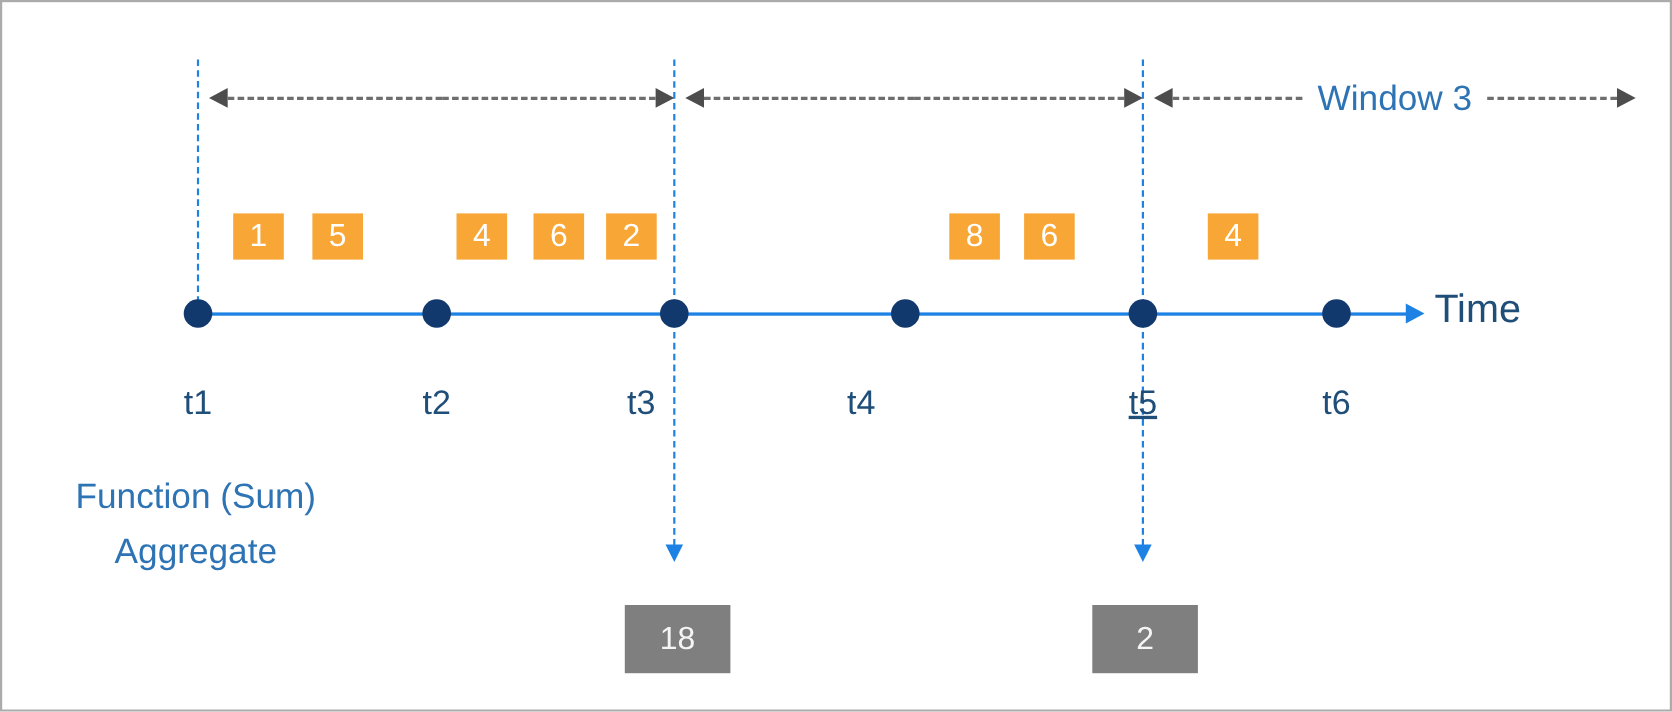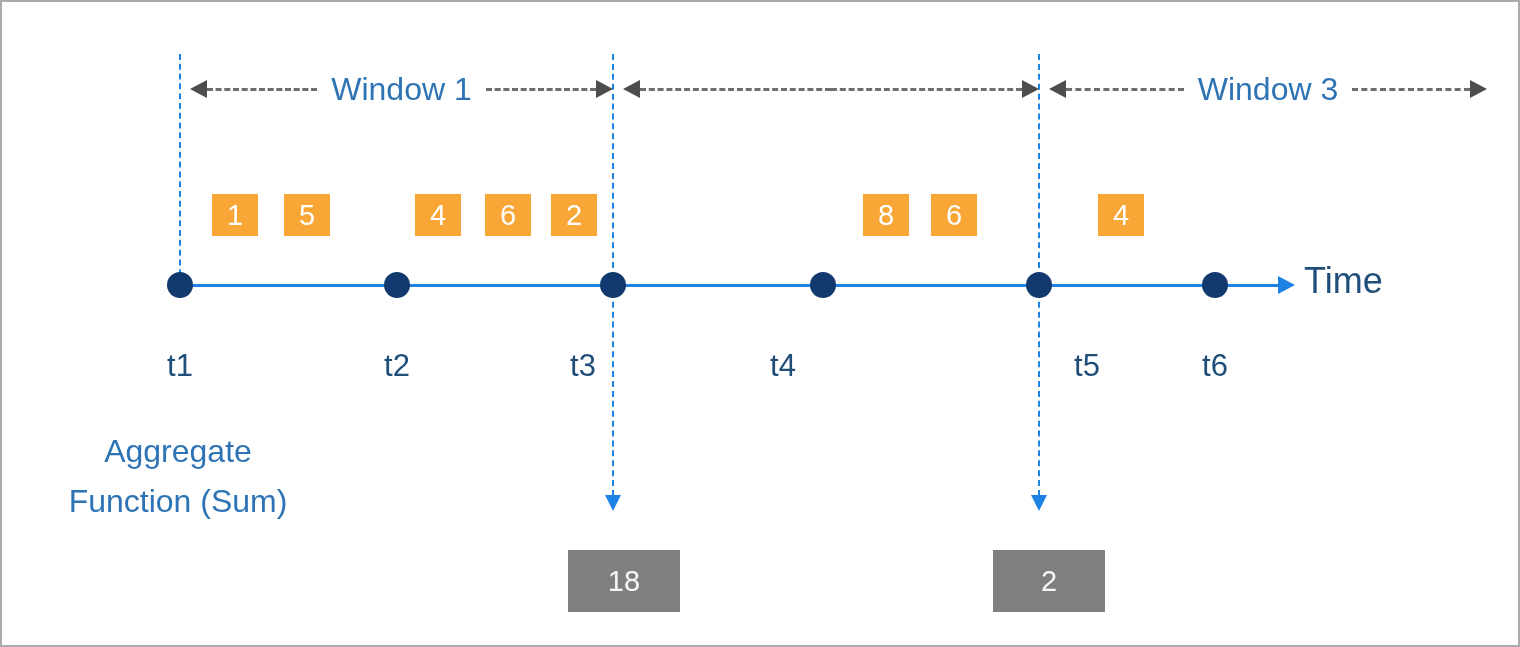--- a/index.html
+++ b/index.html
@@ -46,50 +46,49 @@
   .timeline-arrowhead{position:absolute;left:1276px;top:274px;width:0;height:0;
     border-top:9px solid transparent;border-bottom:9px solid transparent;
     border-left:17px solid var(--accent-blue);}
   .dot{position:absolute;top:270px;width:26px;height:26px;border-radius:50%;
     background:var(--navy-dot);}
   .dot.p1{left:165px;} .dot.p2{left:382px;} .dot.p3{left:598px;}
   .dot.p4{left:808px;} .dot.p5{left:1024px;} .dot.p6{left:1200px;}
   .tick{position:absolute;top:330px;width:90px;text-align:center;
     font-size:31px;font-weight:300;color:var(--dark-blue-text);margin-top:16px;}
   .tick.k1{left:133px;} .tick.k2{left:350px;} .tick.k3{left:536px;}
-  .tick.k4{left:736px;} .tick.k5{left:1040px;} .tick.k6{left:1168px;}
+  .tick.k4{left:736px;} .tick.k5{left:992px;text-decoration:underline;} .tick.k6{left:1168px;}
   .time-label{position:absolute;left:1302px;top:258px;font-size:36px;font-weight:300;
     color:var(--dark-blue-text);}
   
   .aggregate-label{position:absolute;left:16px;top:424px;width:320px;text-align:center;
     font-size:32px;font-weight:300;line-height:50px;color:var(--steel-blue-text);}
   .output-label{position:absolute;left:21px;top:565px;width:320px;text-align:center;
     font-size:32px;font-weight:300;color:var(--steel-blue-text);}
   
-  .output-box{position:absolute;top:548px;width:112px;height:62px;
+  .output-box{position:absolute;top:548px;width:96px;height:62px;
     background:var(--output-gray);color:#f5f5f5;font-size:29px;font-weight:300;
     display:flex;align-items:center;justify-content:center;}
   .output-box.o1{left:566px;}
   .output-box.o2{left:991px;}
 </style>
 </head>
 <body>
 
 <div class="canvas">
 
   <div class="vline t1"></div>
   <div class="vline t3"></div>
   <div class="vline t5"></div>
   <div class="down-arrow t3"></div>
   <div class="down-arrow t5"></div>
 
   <div class="window-span span1">
     <div class="arrow-left"></div>
     <div class="dash"></div>
-    <div class="window-label">Window 1</div>
     <div class="dash"></div>
     <div class="arrow-right"></div>
   </div>
   <div class="window-span span2">
     <div class="arrow-left"></div>
     <div class="dash"></div>
     <div class="dash"></div>
     <div class="arrow-right"></div>
   </div>
   <div class="window-span span3">
@@ -120,20 +119,20 @@
   <div class="time-label">Time</div>
 
   <div class="tick k1">t1</div>
   <div class="tick k2">t2</div>
   <div class="tick k3">t3</div>
   <div class="tick k4">t4</div>
   <div class="tick k5">t5</div>
   <div class="tick k6">t6</div>
 
   <div class="aggregate-label">
+    <div>Function (Sum)</div>
     <div>Aggregate</div>
-    <div>Function (Sum)</div>
   </div>
 
   <div class="output-box o1">18</div>
   <div class="output-box o2">2</div>
 
 </div>
 
 </body></html>

